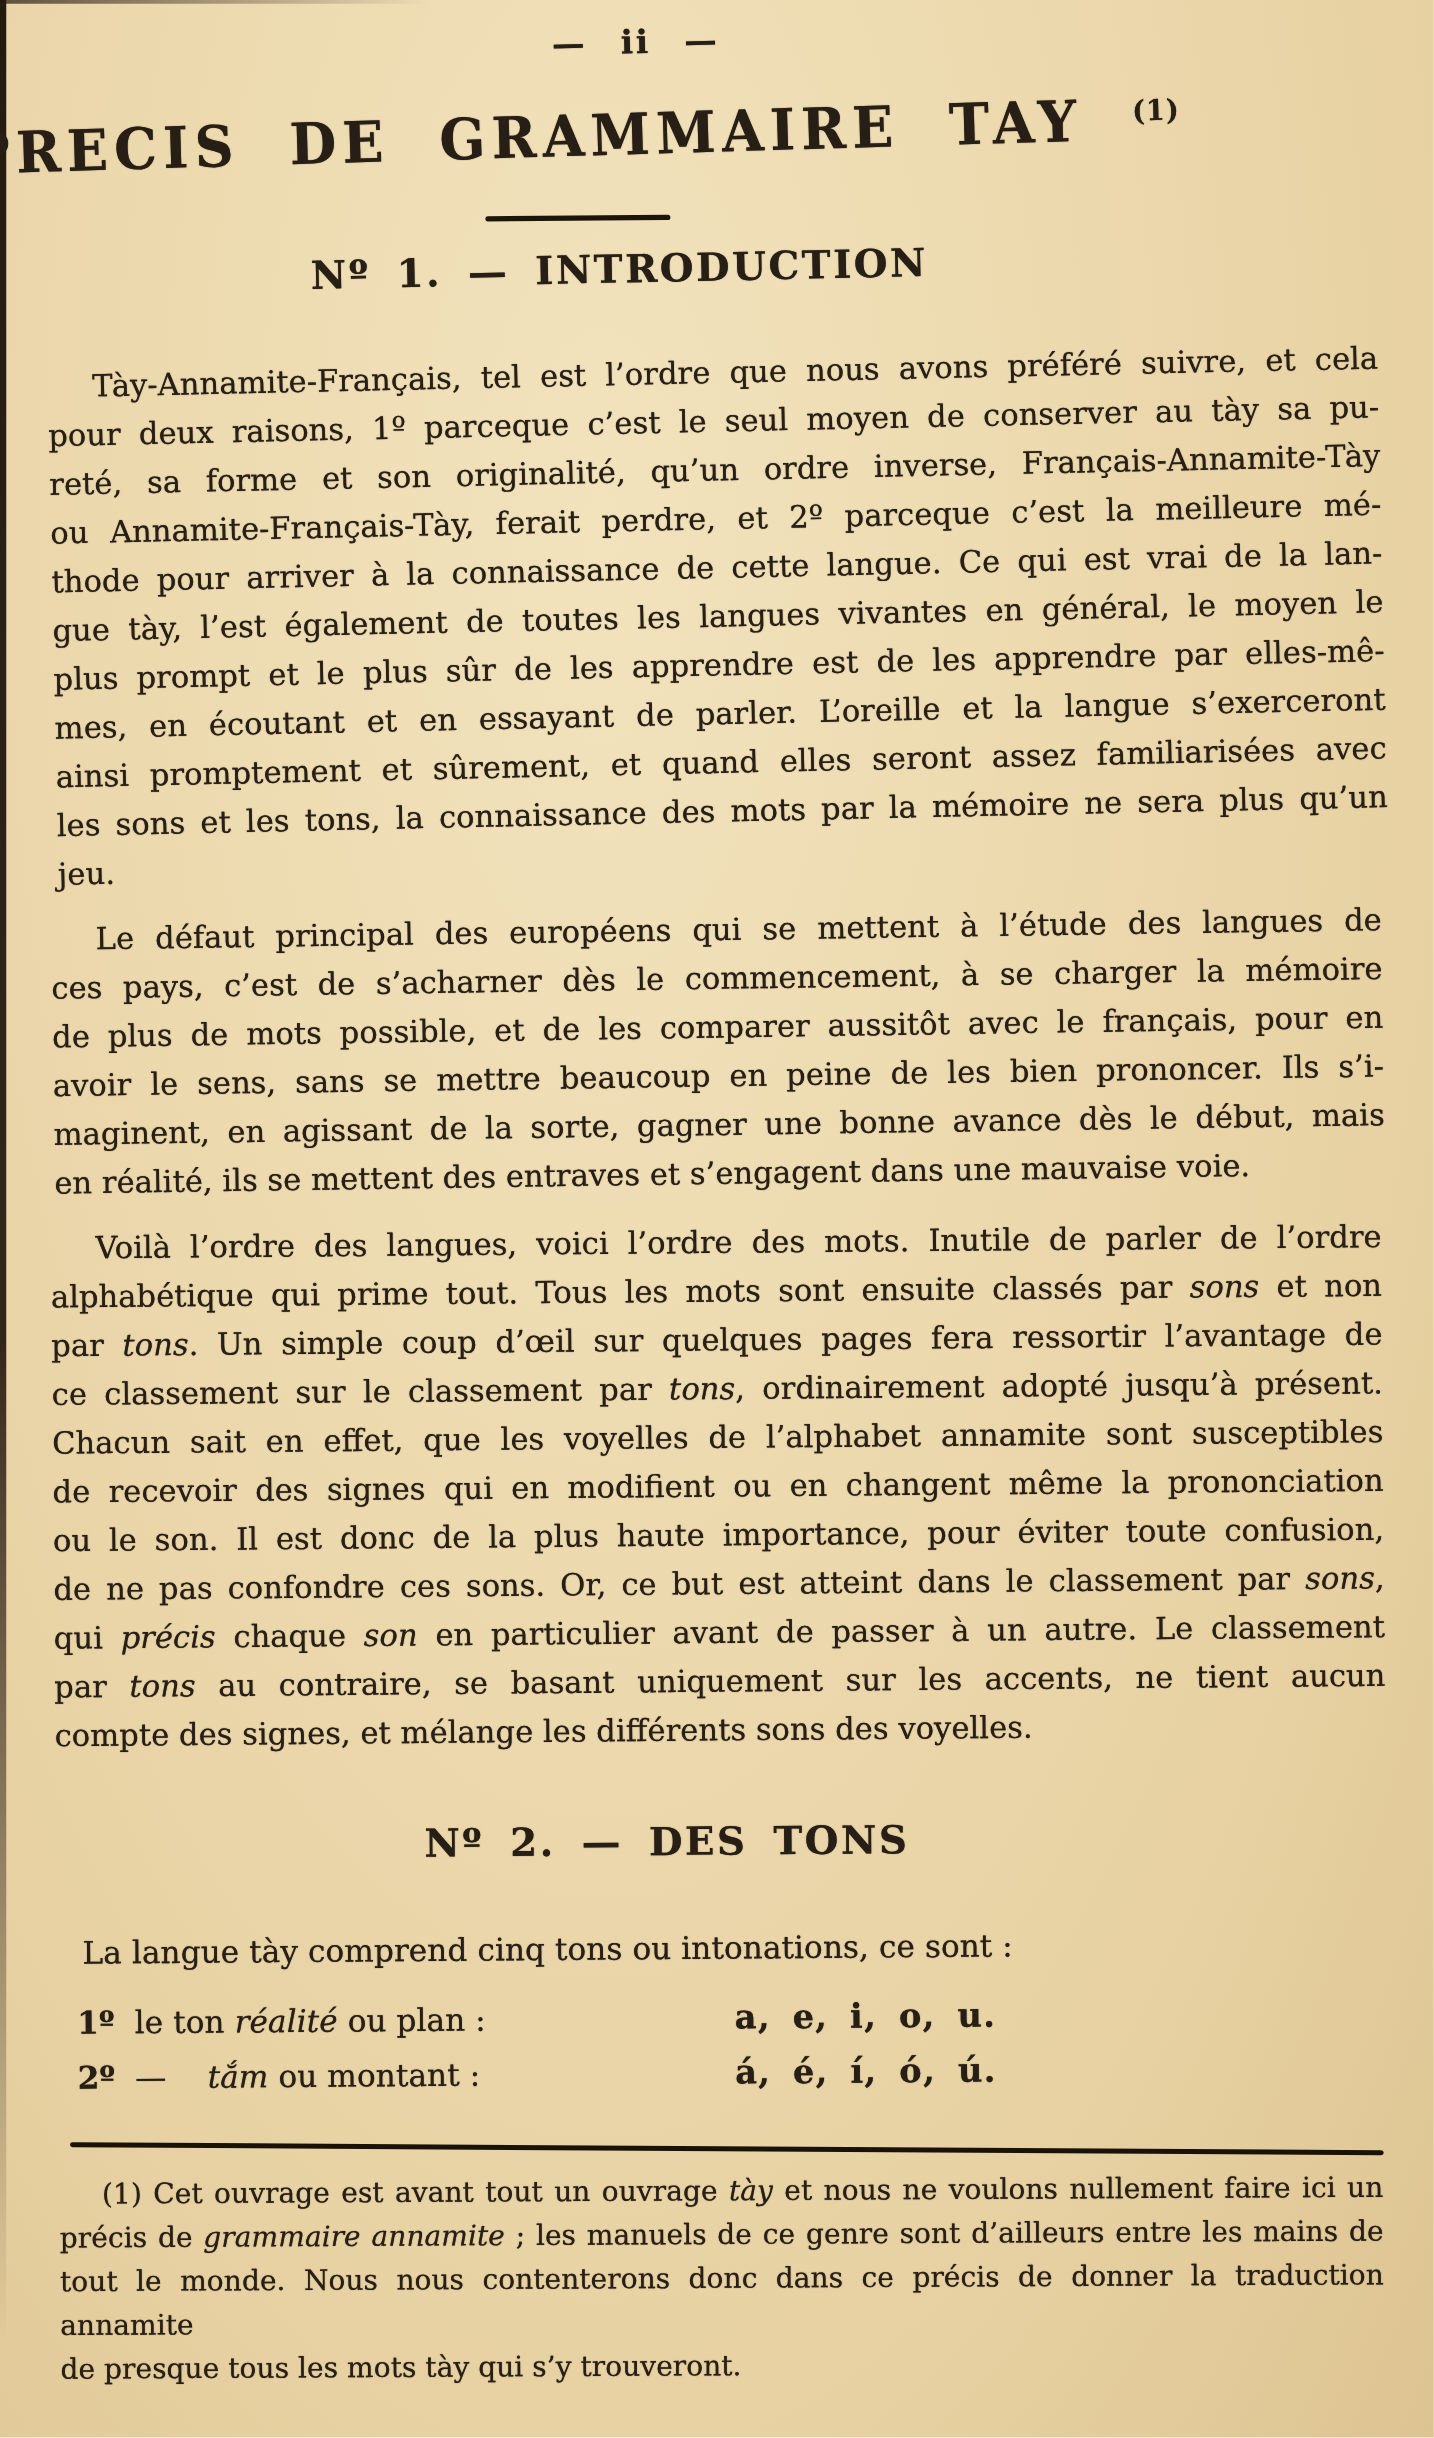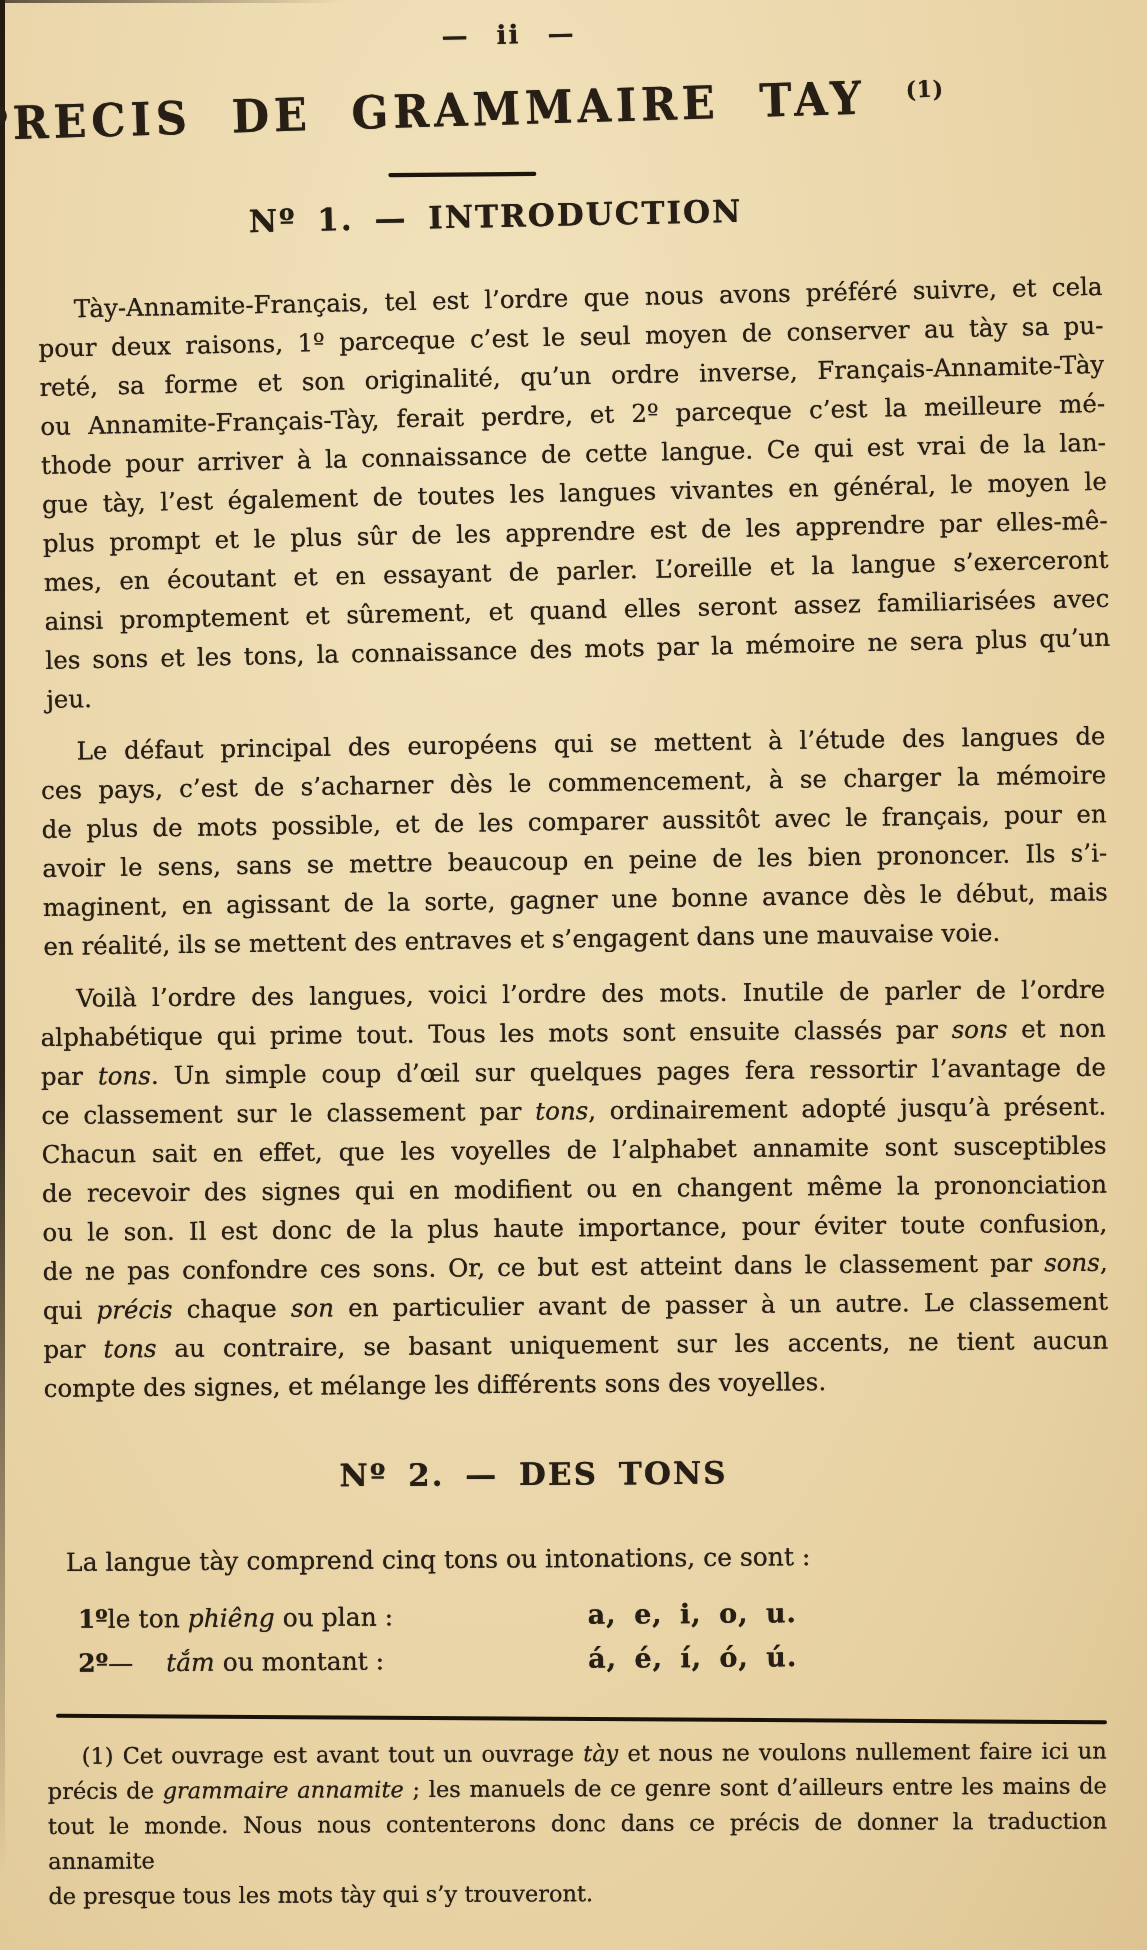--- a/index.html
+++ b/index.html
@@ -74,21 +74,21 @@
   .tline.last { text-align-last: left; }
 
   .tons-intro {
     margin: 56px 60px 0 66px;
     font-size: 25px;
     transform: rotate(-0.45deg);
     transform-origin: 0 50%;
   }
   .tone-rows { margin: 26px 40px 0 62px; transform: rotate(-0.45deg); transform-origin: 0 50%; }
   .tone-row { display: flex; align-items: baseline; height: 44px; font-size: 25px; }
-  .tone-num { width: 46px; font-weight: bold; text-align: right; }
+  .tone-num { width: 46px; font-weight: bold; }
   .tone-label { width: 480px; white-space: pre-wrap; }
   .tone-letters { font-weight: bold; font-size: 27px; word-spacing: 7px; letter-spacing: 1px; }
 
   .footnote-sep {
     margin: 26px 40px 0 56px;
     height: 4px; background: #191208; border-radius: 2px;
     transform: rotate(0.35deg);
   }
   .footnote {
     margin: 18px 40px 0 48px;
@@ -156,21 +156,21 @@
     </div>
   </div>
 
 <div class="h-section h2 ink">Nº 2. — DES TONS</div>
 
 <div class="tons-intro ink">La langue tày comprend cinq tons ou intonations, ce sont :</div>
 
 <div class="tone-rows">
   <div class="tone-row ink">
     <span class="tone-num">1º</span>
-    <span class="tone-label">le ton <i>phiêng</i> ou plan :</span>
+    <span class="tone-label">le ton <i>réalité</i> ou plan :</span>
     <span class="tone-letters">a, e, i, o, u.</span>
   </div>
   <div class="tone-row ink">
     <span class="tone-num">2º</span>
     <span class="tone-label">—  <i>tắm</i> ou montant :</span>
     <span class="tone-letters">á, é, í, ó, ú.</span>
   </div>
 </div>
 
 <div class="footnote-sep"></div>

